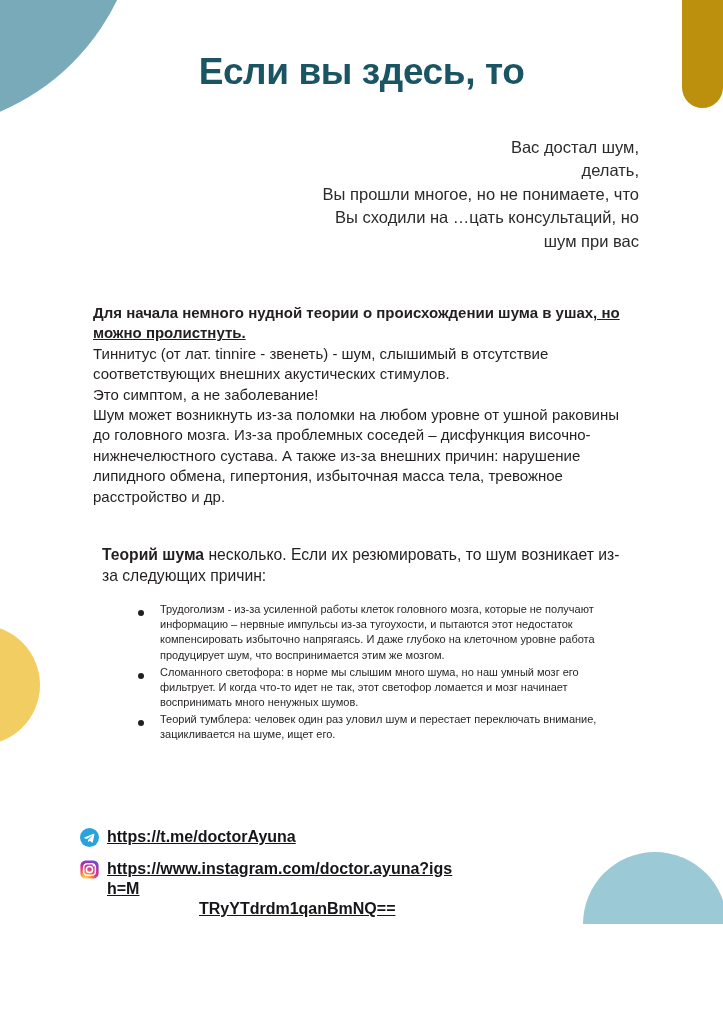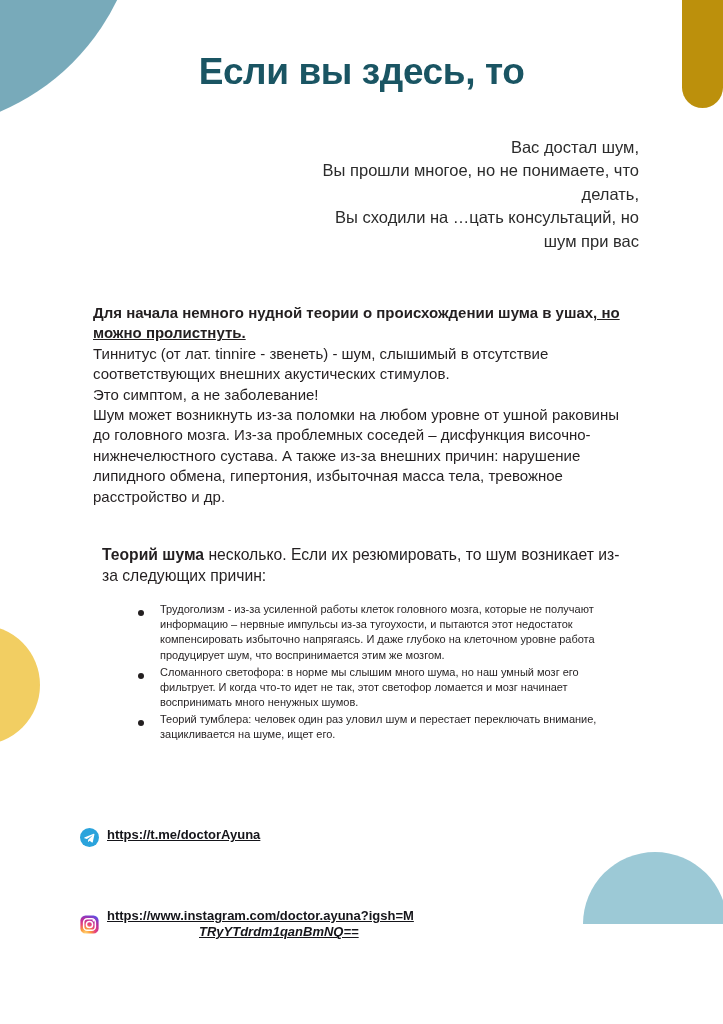--- a/index.html
+++ b/index.html
@@ -128,54 +128,54 @@
   }
 
   
   .footer-link-row {
     position: absolute;
     display: flex;
     align-items: flex-start;
     gap: 8px;
   }
   #link-row-telegram { left: 80px; top: 827px; }
-  #link-row-instagram { left: 80px; top: 908px; align-items: center; }
+  #link-row-instagram { left: 80px; top: 859px; }
 
   .link-icon {
     flex: 0 0 auto;
     width: 19px;
     height: 19px;
     margin-top: 1px;
   }
   .link-text {
-    font-size: 13px;
+    font-size: 16px;
     font-weight: bold;
     line-height: 1.26;
     color: #15151a;
     text-decoration: underline;
     width: 352px;
     word-break: break-all;
   }
   #link-instagram-text { text-indent: 0; }
-  #link-instagram-text .wrap2 { display: block; margin-left: 92px; font-style: italic; }
+  #link-instagram-text .wrap2 { display: block; margin-left: 92px; }
 </style>
 </head>
 <body>
 
 <div class="deco" id="deco-quarter-tl"></div>
 <div class="deco" id="deco-pill-tr"></div>
 <div class="deco" id="deco-half-left"></div>
 <div class="deco" id="deco-dome-br"></div>
 
 <div id="page-title">Если вы здесь, то</div>
 
 <div id="intro-block">
   <div>Вас достал шум,</div>
+  <div>делать,</div>
   <div>Вы прошли многое, но не понимаете, что</div>
-  <div>делать,</div>
   <div>Вы сходили на …цать консультаций, но</div>
   <div>шум при вас</div>
 </div>
 
 <div id="body-column">
   <p class="para-lead"><span class="plain">Для начала немного нудной теории о происхождении шума в ушах</span><span class="underlined">, но можно пролистнуть.</span></p>
   <p> Тиннитус (от лат. tinnire - звенеть) - шум, слышимый в отсутствие соответствующих внешних акустических стимулов.</p>
   <p>Это симптом, а не заболевание!</p>
   <p>Шум может возникнуть из-за поломки на любом уровне от ушной раковины до головного мозга. Из-за проблемных соседей – дисфункция височно-нижнечелюстного сустава. А также из-за внешних причин: нарушение липидного обмена, гипертония, избыточная масса тела, тревожное расстройство и др.</p>
 </div>

